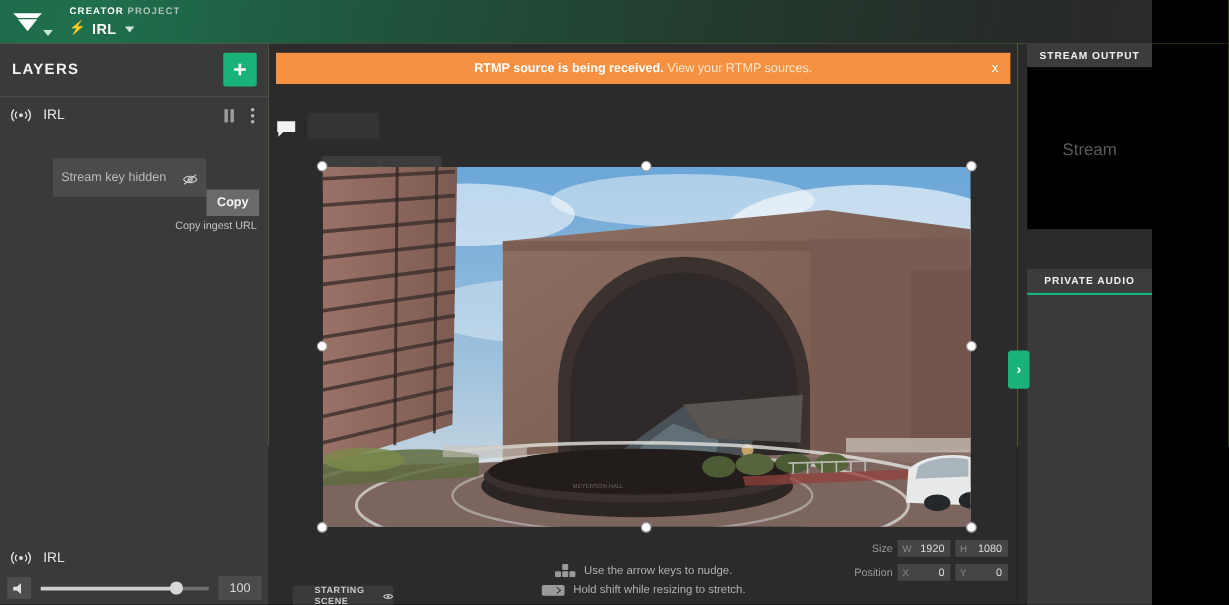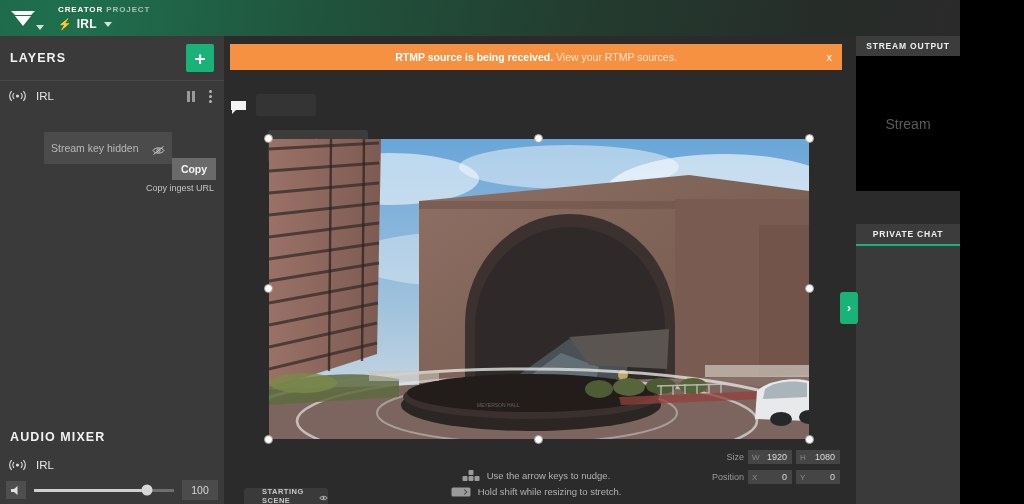--- a/index.html
+++ b/index.html
@@ -196,23 +196,20 @@
       </div>
       <div class="copy-btn">
         <span>Copy</span>
       </div>
     </div>
     <div class="ingest-row">
       <span class="ingest-link">Copy ingest URL</span>
     </div>
 
     <div id="mixer">
-      <div class="mix-head">
-        <span class="panel-title">AUDIO MIXER</span>
-      </div>
       <div class="mix-row">
         <span class="bc-icon">
           <svg width="17" height="12" viewBox="0 0 17 12" fill="none" stroke="#dcdcdc" stroke-width="1.2">
             <circle cx="8.5" cy="6" r="1.6" fill="#dcdcdc" stroke="none"></circle>
             <path d="M5 3.2 A4 4 0 0 0 5 8.8"></path>
               <path d="M12 3.2 A4 4 0 0 1 12 8.8"></path>
             <path d="M2.6 1.2 A7 7 0 0 0 2.6 10.8"></path>
               <path d="M14.4 1.2 A7 7 0 0 1 14.4 10.8"></path>
           </svg>
         </span>
@@ -457,21 +454,21 @@
   </div>
 
   <div id="right">
     <div class="r-head" style="position:absolute;left:8px;top:0;width:104px;">
       <span class="r-head-t">STREAM OUTPUT</span>
     </div>
     <div id="stream-out">
       <span class="stream-word">Stream</span>
     </div>
     <div class="r-head2">
-      <span class="r-head-t">PRIVATE CHAT</span>
+      <span class="r-head-t">PRIVATE AUDIO</span>
     </div>
     <div class="chat-underline"></div>
     <div id="chat-body"></div>
   </div>
   <div id="right-black"></div>
 
   <div id="edge-tab">
     <span>›</span>
   </div>
 

